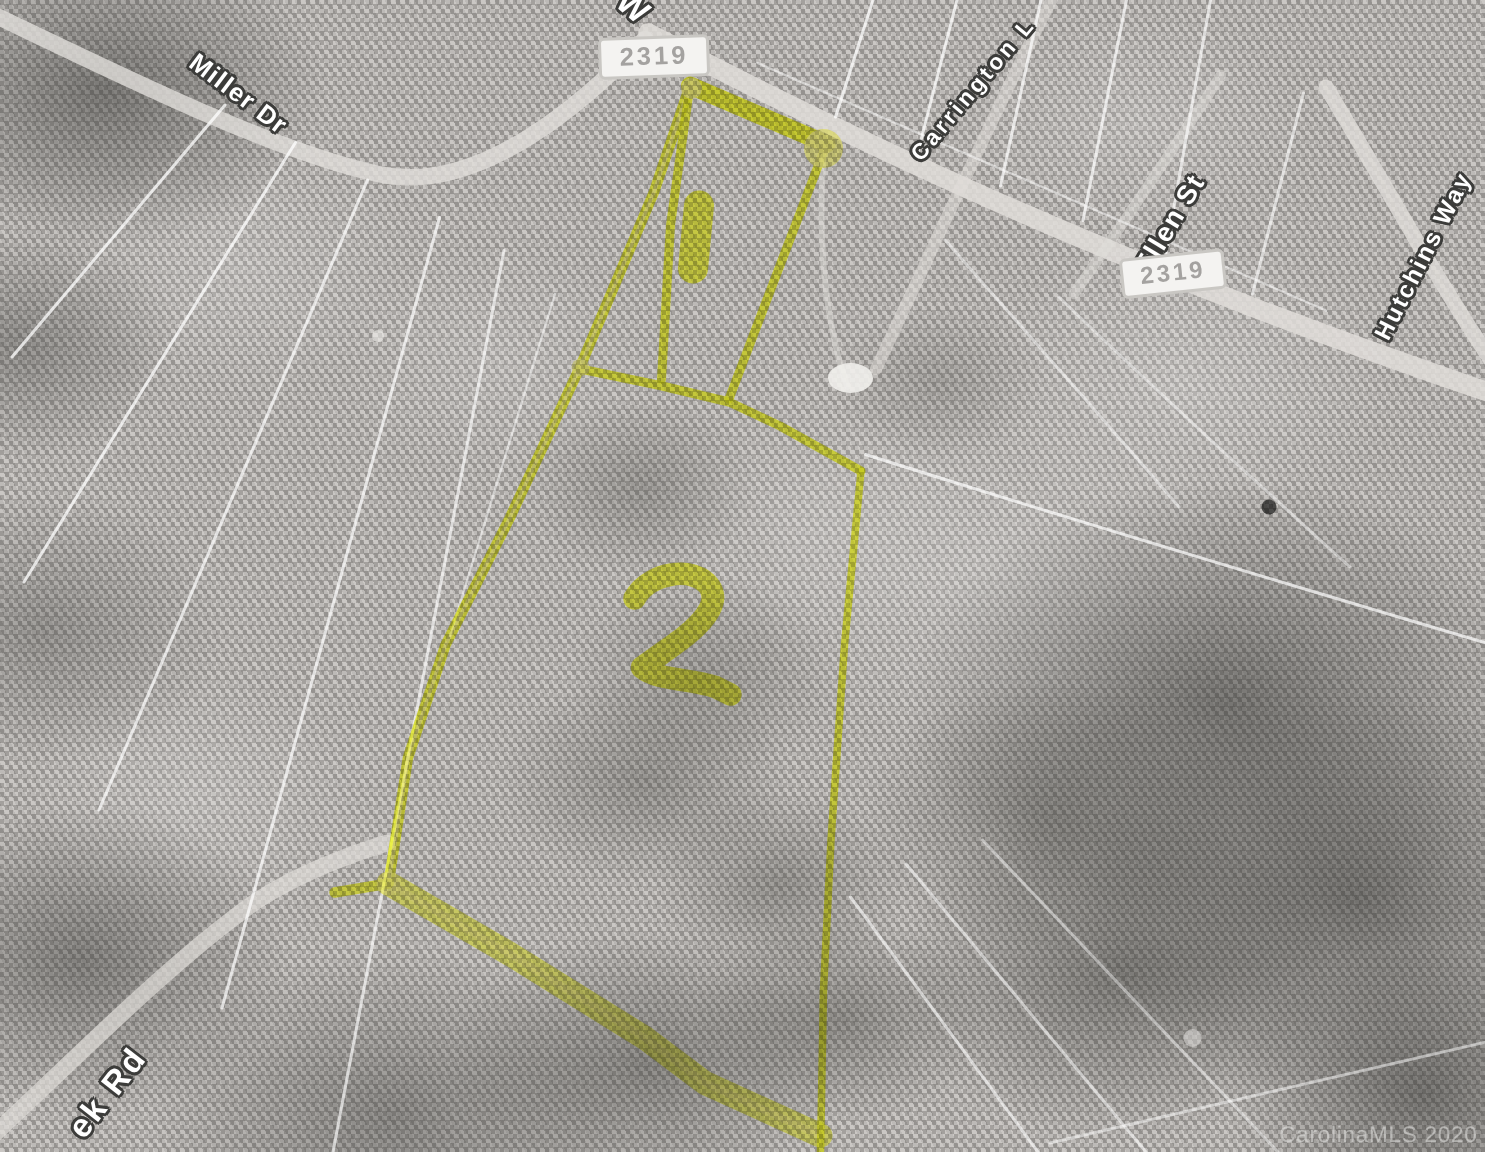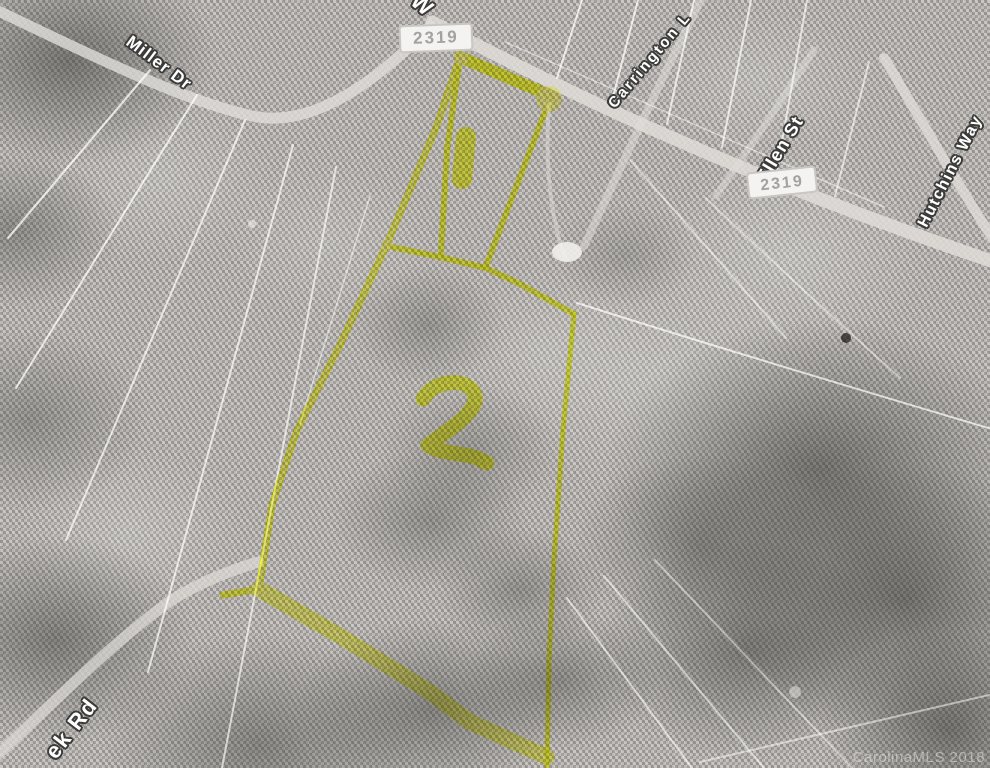--- a/index.html
+++ b/index.html
@@ -120,14 +120,14 @@
     <polyline class="hl" stroke-width="12" stroke-opacity=".9" points="460,57 502,75 551,96"></polyline>
     <polyline class="hl" stroke-width="6" stroke-opacity=".85" points="551,96 515,190 486,266"></polyline>
     <circle class="hl-fill" cx="549" cy="99" r="13" opacity=".9"></circle>
     <circle class="hl-fill" cx="461" cy="59" r="7" opacity=".85"></circle>
     <circle class="hl-fill" cx="387" cy="245" r="6" opacity=".7"></circle>
     <circle class="hl-fill" cx="259" cy="589" r="8" opacity=".65"></circle>
     <path class="hl" stroke-width="20" stroke-opacity=".8" d="M466,137 L462,179"></path>
     <path class="hl" stroke-width="15" stroke-opacity=".8" d="M423,399 C433,381 463,377 473,391 C481,403 466,418 449,430 L428,445 C439,454 459,452 477,458 L487,463"></path>
   </svg>
 
-  <div class="watermark">CarolinaMLS 2018</div>
+  <div class="watermark">CarolinaMLS 2020</div>
 </div>
 
 </body></html>

